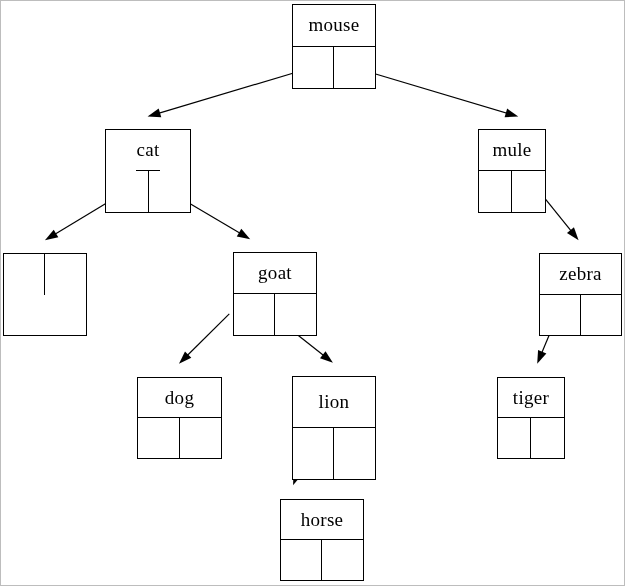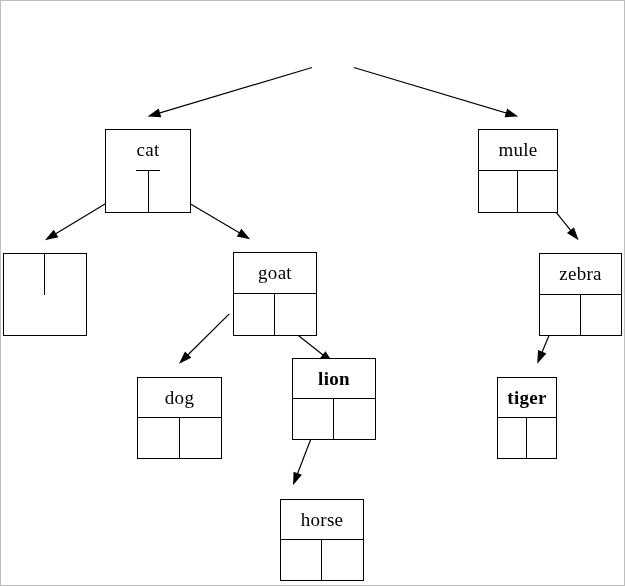--- a/index.html
+++ b/index.html
@@ -67,28 +67,35 @@
       <line x1="229" y1="314" x2="184.04280426095792" y2="358.51207498915056" stroke="#000000" stroke-width="1.2"></line>
       <polygon points="178.5,364 184.57189651841418,351.6556866262368 190.9041176847789,358.05123000426516" fill="#000000"></polygon>
       <line x1="271" y1="314" x2="326.88044178112216" y2="358.16357495604814" stroke="#000000" stroke-width="1.2"></line>
       <polygon points="333,363 320.01049108420574,358.4698059504585 325.59098151953475,351.4087772363687" fill="#000000"></polygon>
       <line x1="558.75" y1="314.25" x2="541.0025684853375" y2="356.801070739974" stroke="#000000" stroke-width="1.2"></line>
       <polygon points="538,364 538.85105238965,350.2695335173902 547.1575092281416,353.73403561585656" fill="#000000"></polygon>
       <line x1="312" y1="436.5" x2="295.7951072032136" y2="478.71801018110136" stroke="#000000" stroke-width="1.2"></line>
       <polygon points="293,486 293.45736403291454,472.2507884538278 301.85965997779755,475.47591214984345" fill="#000000"></polygon>
     </svg>
   <div id="nodes-layer">
+      <div class="tree-node" style="left: 291px; top: 3px; width: 84px; height: 85px;">
+        <div class="label-cell">mouse</div>
+        <div class="ptr-row">
+          <div class="ptr-cell left"></div>
+          <div class="ptr-cell right"></div>
+        </div>
+      </div>
       <div class="tree-node" style="left: 104px; top: 128px; width: 86px; height: 84px; align-items: center;">
         <div class="label-cell">cat</div>
         <div class="ptr-row">
           <div class="ptr-cell left"></div>
           <div class="ptr-cell right"></div>
         </div>
       </div>
-      <div class="tree-node" style="left: 477px; top: 128px; width: 80px; height: 84px;">
+      <div class="tree-node" style="left: 477px; top: 128px; width: 68px; height: 84px;">
         <div class="label-cell">mule</div>
         <div class="ptr-row">
           <div class="ptr-cell left"></div>
           <div class="ptr-cell right"></div>
         </div>
       </div>
       <div class="tree-node" style="left: 2px; top: 252px; width: 84px; height: 83px;">
         <div class="ptr-row">
           <div class="ptr-cell left"></div>
           <div class="ptr-cell right"></div>
@@ -108,28 +115,28 @@
           <div class="ptr-cell right"></div>
         </div>
       </div>
       <div class="tree-node" style="left: 136px; top: 376px; width: 85px; height: 82px;">
         <div class="label-cell">dog</div>
         <div class="ptr-row">
           <div class="ptr-cell left"></div>
           <div class="ptr-cell right"></div>
         </div>
       </div>
-      <div class="tree-node" style="left: 291px; top: 357px; width: 84px; height: 82px; font-weight: bold;">
+      <div class="tree-node" style="left: 291px; top: 375px; width: 84px; height: 104px;">
         <div class="label-cell">lion</div>
         <div class="ptr-row">
           <div class="ptr-cell left"></div>
           <div class="ptr-cell right"></div>
         </div>
       </div>
-      <div class="tree-node" style="left: 496px; top: 376px; width: 60px; height: 82px; font-weight: bold;">
+      <div class="tree-node" style="left: 496px; top: 376px; width: 68px; height: 82px;">
         <div class="label-cell">tiger</div>
         <div class="ptr-row">
           <div class="ptr-cell left"></div>
           <div class="ptr-cell right"></div>
         </div>
       </div>
       <div class="tree-node" style="left: 251px; top: 498px; width: 84px; height: 82px; margin-left: 28px;">
         <div class="label-cell">horse</div>
         <div class="ptr-row">
           <div class="ptr-cell left"></div>

